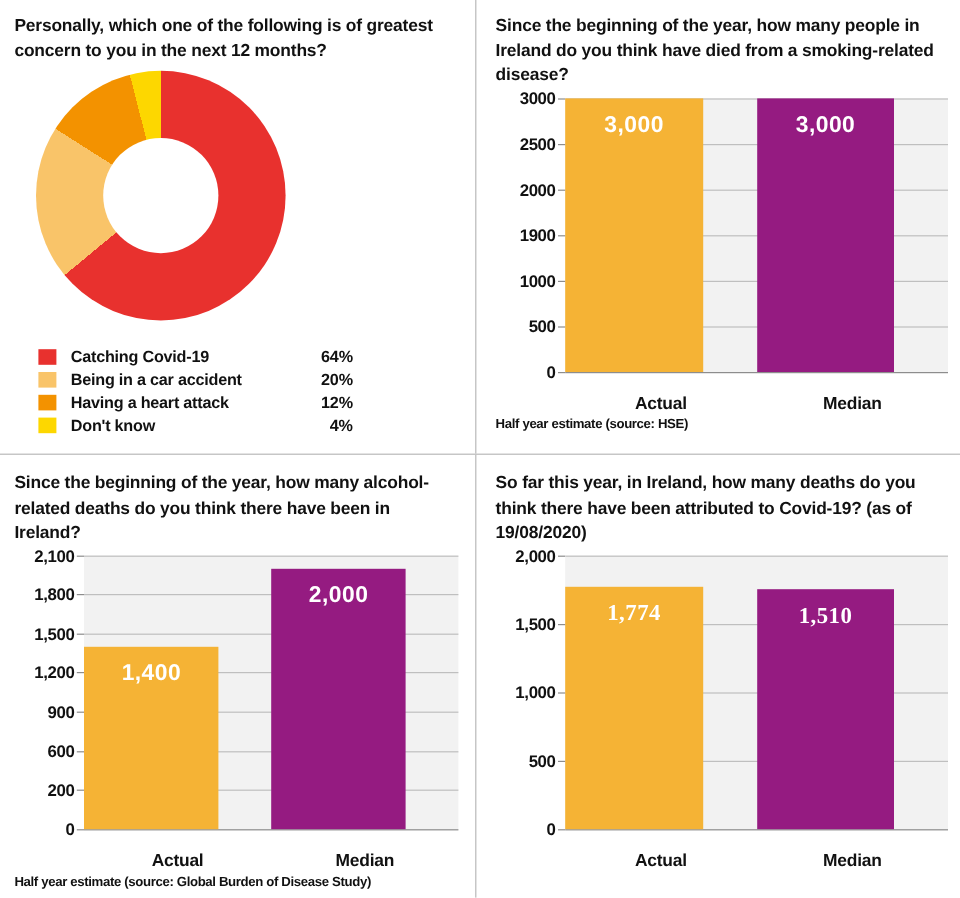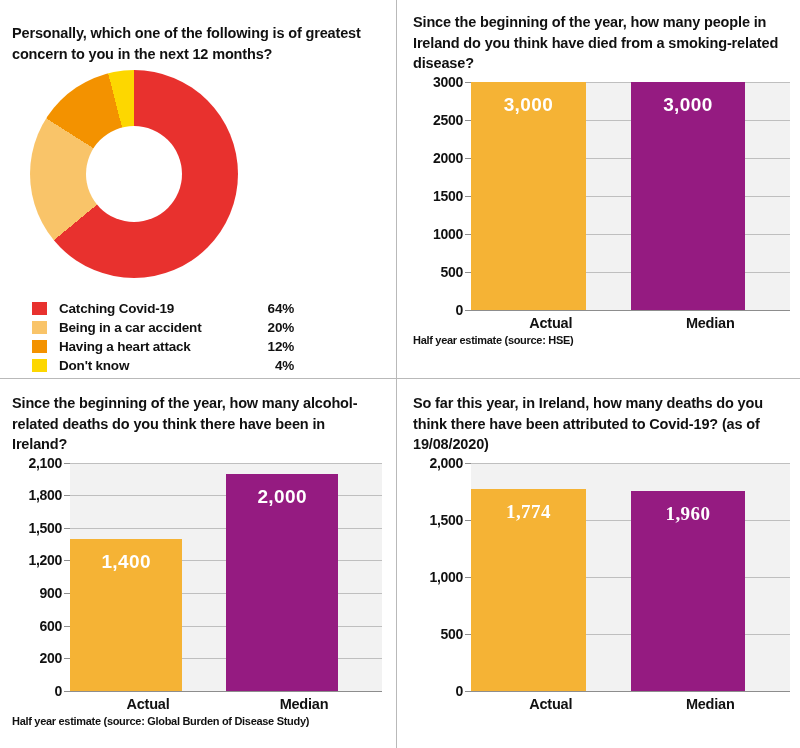--- a/index.html
+++ b/index.html
@@ -23,21 +23,21 @@
     grid-template-rows: 378px 1px 369px;
   }
   .vdiv, .hdiv { background: #b9b9b9; }
   .hdiv { grid-column: 1 / 4; }
 
   .panel {
     position: relative;
     box-sizing: border-box;
     overflow: hidden;
   }
-  .panel.tl { padding: 23px 14px 0 12px; }
+  .panel.tl { padding: 12px 14px 0 12px; }
   .panel.tr { padding: 12px 10px 0 16px; }
   .panel.bl { padding: 14px 14px 0 12px; }
   .panel.br { padding: 14px 10px 0 16px; }
 
   .q-title {
     font-size: 14.5px;
     font-weight: bold;
     line-height: 1.42;
     letter-spacing: -0.15px;
     color: #111111;
@@ -174,21 +174,21 @@
     right: 0;
     top: 12px;
     text-align: center;
     color: #ffffff;
     font-size: 19px;
     font-weight: bold;
     letter-spacing: 0.4px;
   }
   .xaxis {
     display: flex;
-    margin-top: 4px;
+    margin-top: 18px;
   }
   .xaxis-spacer { flex: 0 0 auto; width: 58px; }
   .xaxis-labels { flex: 1 1 auto; display: flex; }
   .xlabel {
     flex: 1 1 0;
     text-align: center;
     font-size: 14.5px;
     font-weight: bold;
     color: #111111;
     letter-spacing: -0.2px;
@@ -242,21 +242,21 @@
   <div class="vdiv"></div>
 
   <div class="panel tr">
     <div class="q-title">Since the beginning of the year, how many people in Ireland do you think have died from a smoking-related disease?</div>
     <div class="chart" id="chart-smoking">
         <div class="chart-body">
           <div class="yaxis" style="height: 228px;">
             <div class="ytick" style="top: 228px;">0</div>
             <div class="ytick" style="top: 190px;">500</div>
             <div class="ytick" style="top: 152px;">1000</div>
-            <div class="ytick" style="top: 114px;">1500</div>
+            <div class="ytick" style="top: 114px;">1900</div>
             <div class="ytick" style="top: 76px;">2000</div>
             <div class="ytick" style="top: 38px;">2500</div>
             <div class="ytick" style="top: 0px;">3000</div>
           </div>
           <div class="plot" style="height: 228px;">
             <div class="gridline" style="top: 190px;"></div>
             <div class="gridline" style="top: 152px;"></div>
             <div class="gridline" style="top: 114px;"></div>
             <div class="gridline" style="top: 76px;"></div>
             <div class="gridline" style="top: 38px;"></div>
@@ -354,21 +354,21 @@
             <div class="gridline" style="top: 57px;"></div>
             <div class="gridline" style="top: 0px;"></div>
             <div class="bars">
               <div class="bar-slot">
                 <div class="bar" style="height: 202.236px; background: rgb(245, 179, 53);">
                   <div class="bar-value">1,774</div>
                 </div>
               </div>
               <div class="bar-slot">
                 <div class="bar" style="height: 199.5px; background: rgb(149, 27, 129);">
-                  <div class="bar-value">1,960</div>
+                  <div class="bar-value">1,510</div>
                 </div>
               </div>
             </div>
           </div>
         </div>
         <div class="xaxis">
           <div class="xaxis-spacer"></div>
           <div class="xaxis-labels">
             <div class="xlabel">Actual</div>
             <div class="xlabel">Median</div>

